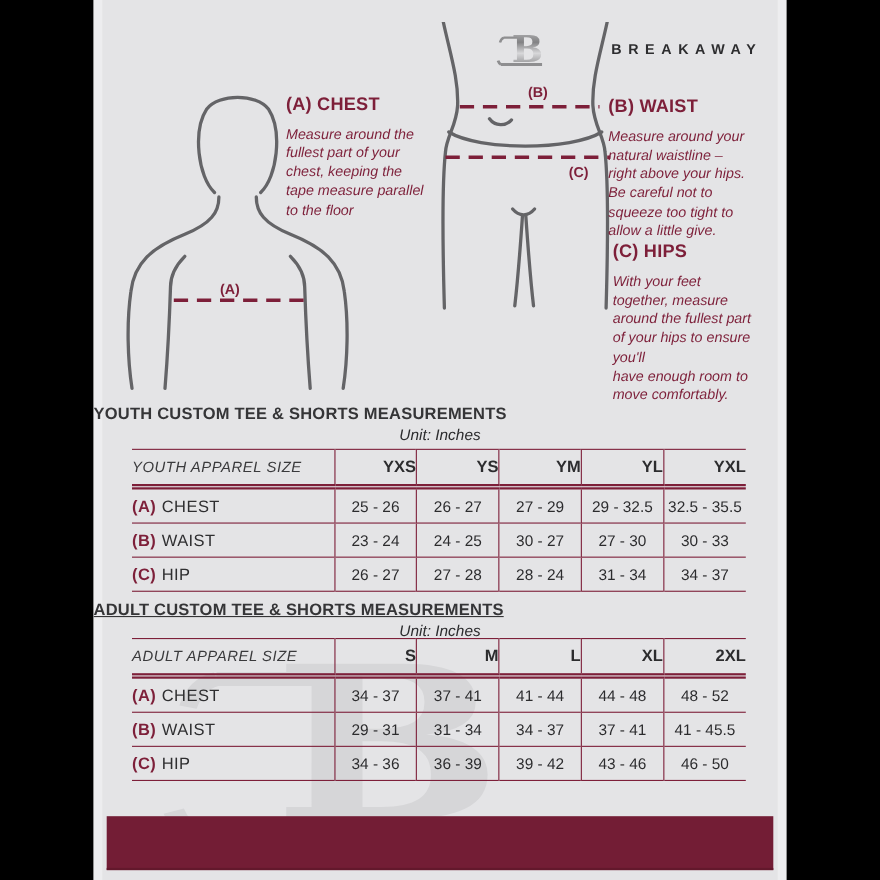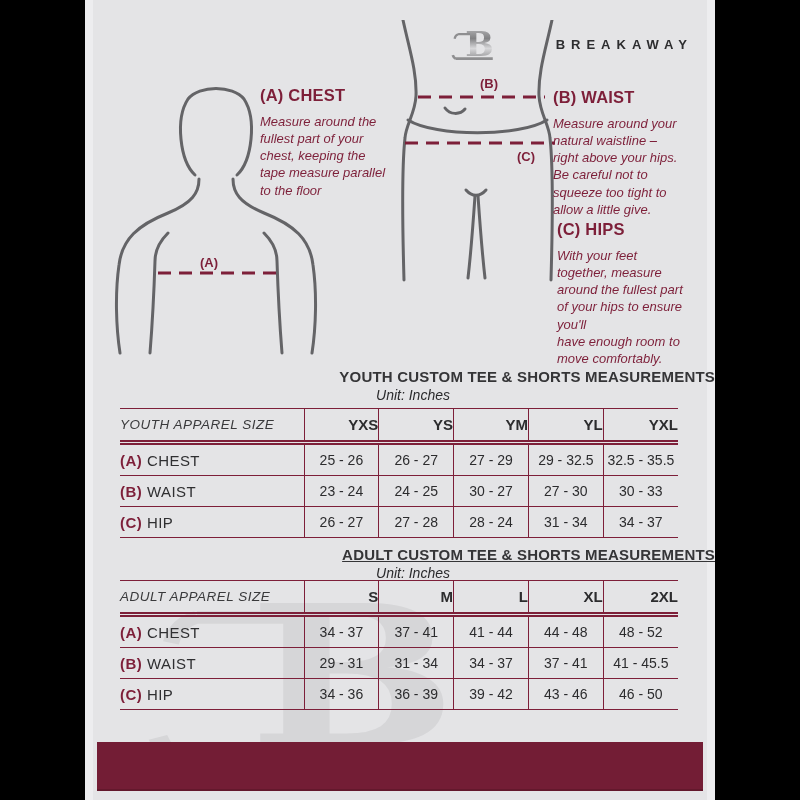--- a/index.html
+++ b/index.html
@@ -32,23 +32,23 @@
              stroke-dasharray:13 8;stroke-linecap:butt;}
   .fig .marker{fill:var(--maroon,#7d1f39);font-weight:bold;font-size:13px;
                font-family:"Liberation Sans",sans-serif;stroke:none;}
   .instr{position:absolute;z-index:2;}
   .instr-title{font-weight:bold;font-size:16.5px;letter-spacing:.2px;
                color:var(--maroon,#7d1f39);margin-bottom:8px;}
   .instr-text{font-style:italic;font-size:13px;line-height:1.32;
               color:var(--maroon,#7d1f39);white-space:pre-line;}
 
   
-  .tbl-title{position:absolute;left:0;width:100%;text-align:right;z-index:2;
+  .tbl-title{position:absolute;left:0;width:100%;text-align:left;z-index:2;
              font-weight:bold;font-size:15px;letter-spacing:.2px;color:#353537;}
-  .tbl-unit{position:absolute;left:13px;width:100%;text-align:center;z-index:2;
+  .tbl-unit{position:absolute;left:0;width:100%;text-align:center;z-index:2;
             font-style:italic;font-size:14px;color:#2b2b2d;}
   table.size-table{position:absolute;left:35px;width:558px;z-index:2;
             border-collapse:collapse;table-layout:fixed;
             border-top:1.5px solid var(--maroon,#7d1f39);}
   table.size-table col.label-col{width:184px;}
   table.size-table th,table.size-table td{padding:0;height:30px;}
   table.size-table thead th{height:31px;border-bottom:5px double var(--maroon,#7d1f39);}
   table.size-table tbody tr{border-bottom:1.5px solid var(--maroon,#7d1f39);}
   table.size-table th:not(:first-child),
   table.size-table td:not(:first-child){border-left:1.5px solid var(--maroon,#7d1f39);}

